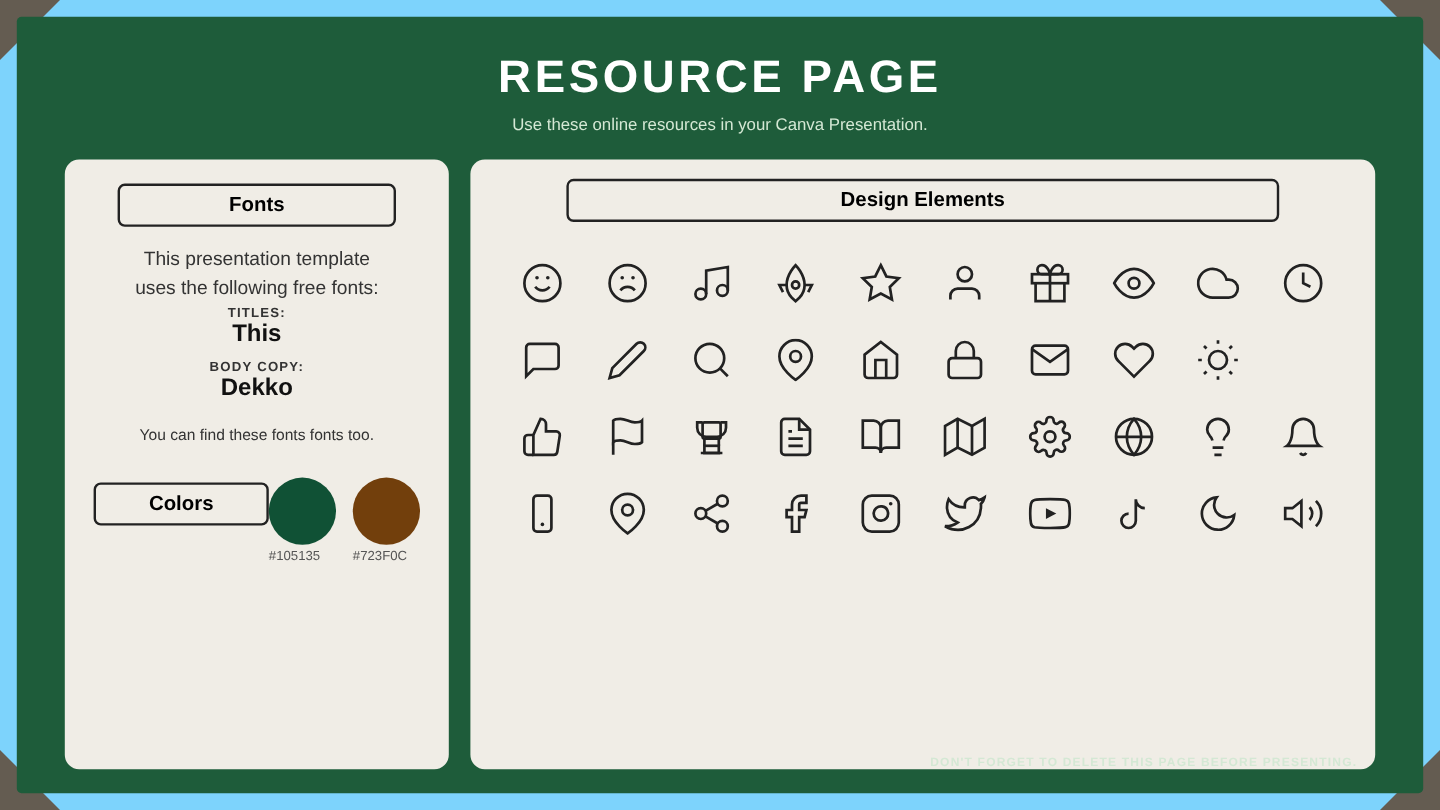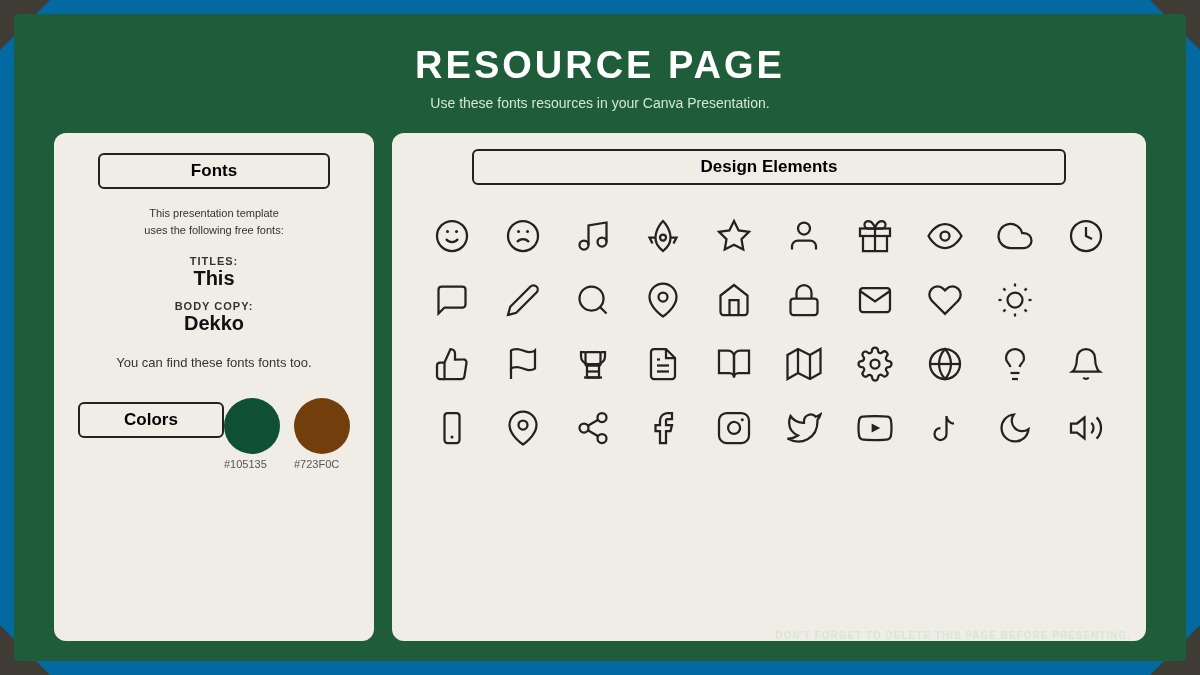--- a/index.html
+++ b/index.html
@@ -8,21 +8,21 @@
       height: 675px;
       overflow: hidden;
       font-family: 'Georgia', serif;
       background: #8B4513;
       position: relative;
     }
 
     .outer-border {
       position: absolute;
       inset: 0;
-      background: #0369a1;
+      background: #7dd3fc;
     }
 
     .corner {
       position: absolute;
       width: 50px;
       height: 50px;
       background: #5a2a08;
       opacity: 0.7;
     }
     .corner-tl { top: 0; left: 0; clip-path: polygon(0 0, 100% 0, 0 100%); }
@@ -93,25 +93,25 @@
       font-weight: 700;
       font-size: 17px;
       font-family: Arial, sans-serif;
       margin-bottom: 16px;
       background: transparent;
       width: 85%;
       text-align: center;
     }
 
     .fonts-desc {
-      font-size: 11px;
+      font-size: 16px;
       text-align: center;
       color: #333;
       line-height: 1.5;
-      margin-bottom: 17px;
+      margin-bottom: 2px;
       font-family: Arial, sans-serif;
     }
 
     .font-entry {
       text-align: center;
       margin-bottom: 10px;
     }
 
     .font-label {
       font-size: 11px;
@@ -209,21 +209,21 @@
 <body>
 
 <div class="outer-border">
   <div class="corner corner-tl"></div>
   <div class="corner corner-tr"></div>
   <div class="corner corner-bl"></div>
   <div class="corner corner-br"></div>
 
   <div class="main-bg">
     <h1 class="page-title">RESOURCE PAGE</h1>
-    <p class="page-subtitle">Use these fonts resources in your Canva Presentation.</p>
+    <p class="page-subtitle">Use these online resources in your Canva Presentation.</p>
 
     <div class="cards-row">
 
       <div class="left-card">
         <div class="section-label">Fonts</div>
 
         <p class="fonts-desc">
           <span>This presentation template</span><br>
           <span>uses the following free fonts:</span>
         </p>

